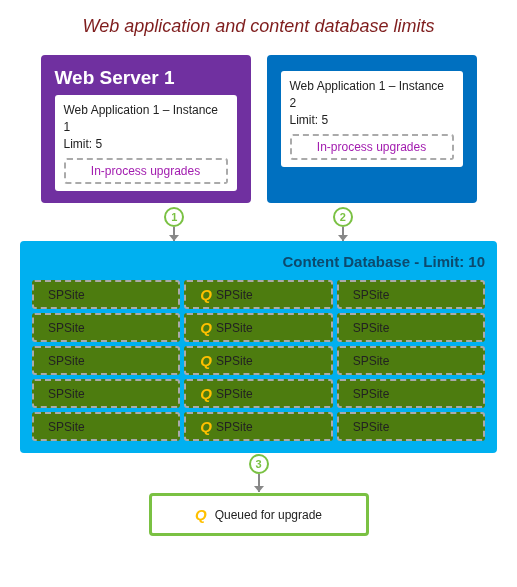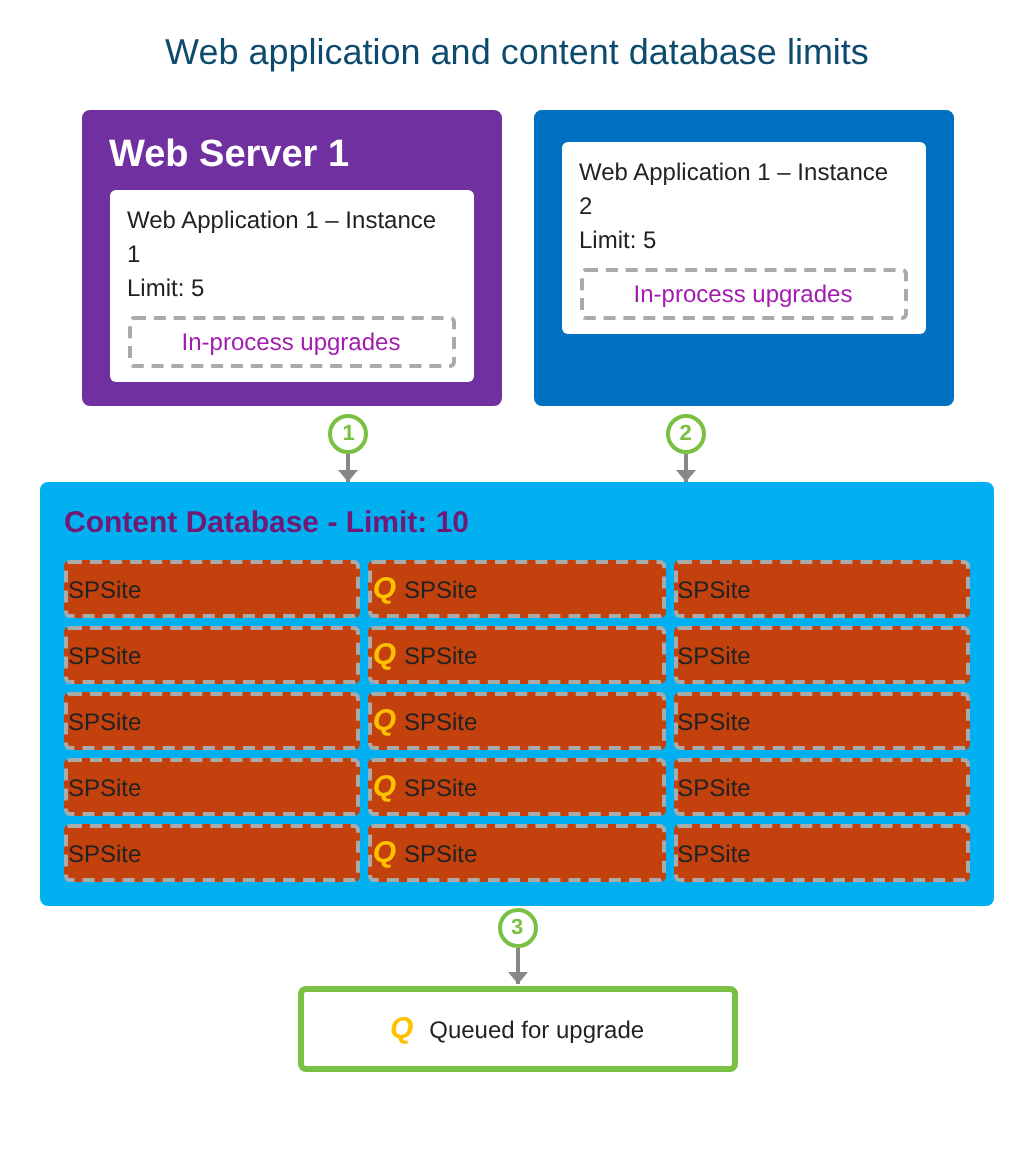--- a/index.html
+++ b/index.html
@@ -9,22 +9,23 @@
       width: 517px;
       min-height: 587px;
       padding: 16px 20px;
       font-size: 13px;
     }
 
     .page-title {
       text-align: center;
       font-size: 18px;
       font-weight: 400;
-      color: #0c4a6e;
+      color: #7f1d1d;
       margin-bottom: 18px;
+      font-style: italic;
     }
 
     
     .web-servers-row {
       display: flex;
       gap: 16px;
       justify-content: center;
       margin-bottom: 0;
     }
 
@@ -111,38 +112,38 @@
     
     .content-db-section {
       background: #00B0F0;
       border: 2px solid #00B0F0;
       border-radius: 4px;
       padding: 10px;
       margin-top: 0;
     }
 
     .content-db-title {
-      text-align: left;
-      color: #701a75;
+      text-align: right;
+      color: #0c4a6e;
       font-size: 15px;
       font-weight: 600;
       margin-bottom: 10px;
     }
 
     .spsite-grid {
       display: grid;
       grid-template-columns: 1fr 1fr 1fr;
       gap: 4px;
     }
 
     .spsite-cell {
-      background: #c2410c;
+      background: #4d7c0f;
       border: 2px dashed #aaa;
       border-radius: 3px;
-      padding: 4px 0;
+      padding: 4px 14px;
       font-size: 12px;
       color: #222;
       display: flex;
       align-items: center;
       gap: 4px;
       min-height: 28px;
     }
 
     .q-icon {
       color: #FFC000;

